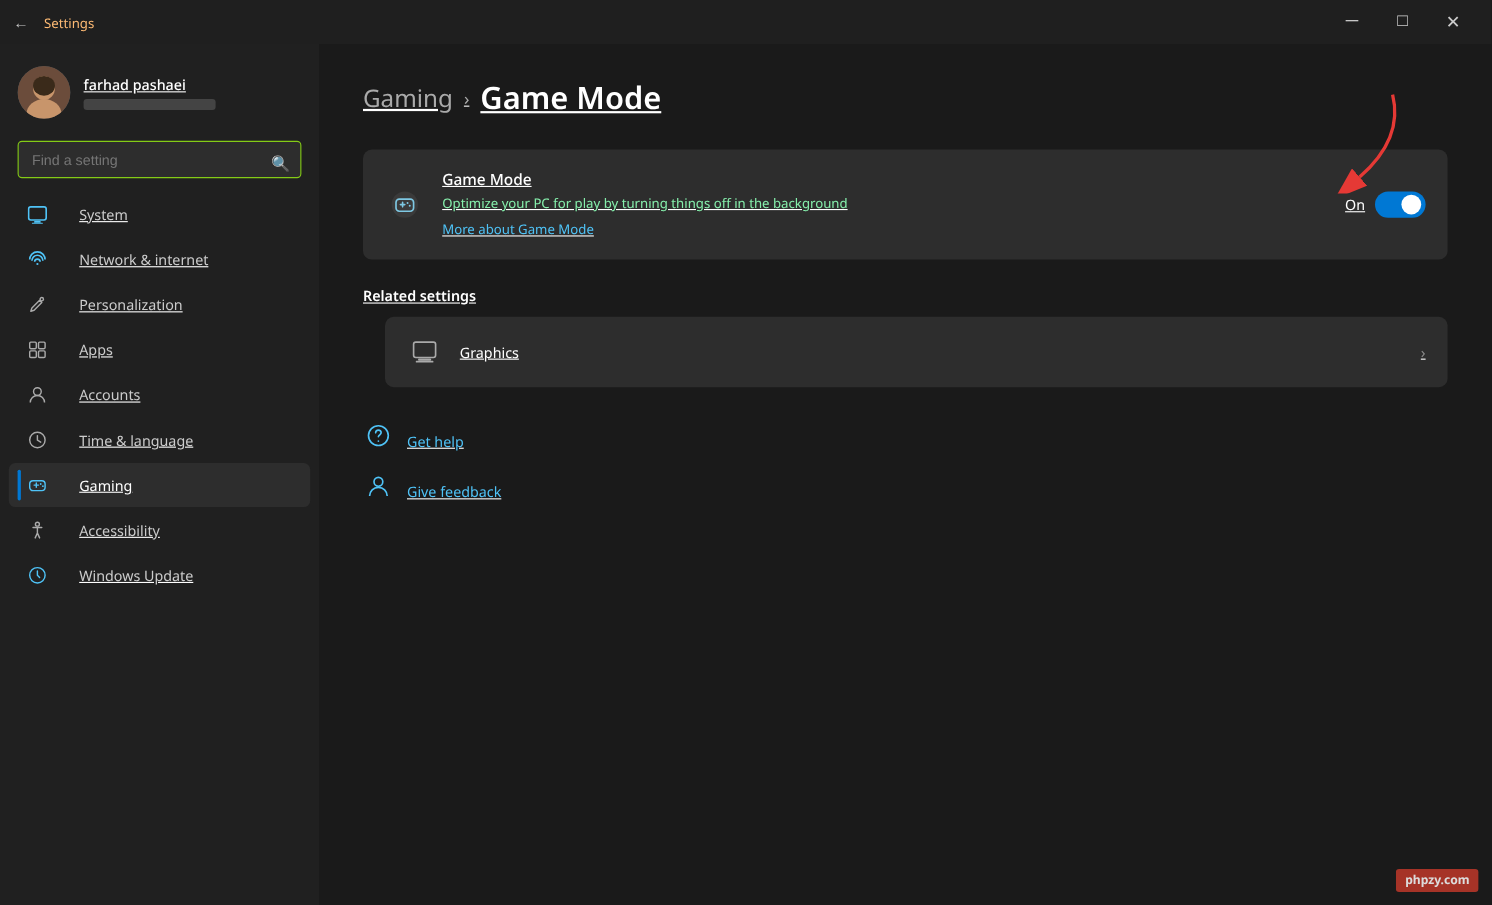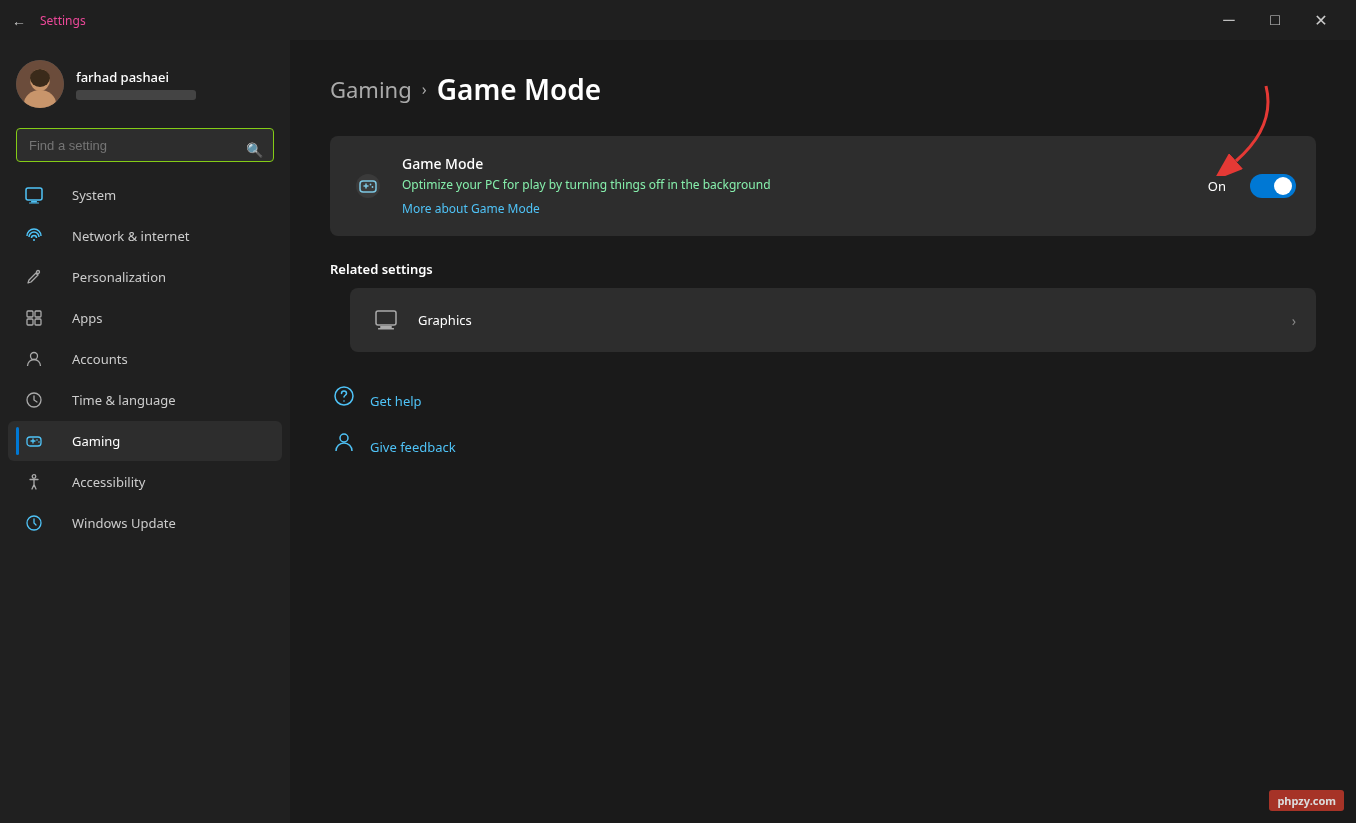--- a/index.html
+++ b/index.html
@@ -22,21 +22,21 @@
       padding: 0 12px;
       user-select: none;
     }
     .titlebar-left {
       display: flex;
       align-items: center;
       gap: 10px;
     }
     .titlebar-title {
       font-size: 12px;
-      color: #ec4899;
+      color: #fdba74;
     }
     .titlebar-controls {
       display: flex;
       gap: 0;
     }
     .titlebar-btn {
       width: 46px;
       height: 40px;
       background: transparent;
       border: none;
@@ -45,20 +45,21 @@
       cursor: pointer;
       display: flex;
       align-items: center;
       justify-content: center;
     }
 
     
     .app {
       display: flex;
       height: calc(823px - 40px);
+      text-decoration: underline;
     }
 
     
     .sidebar {
       width: 290px;
       min-width: 290px;
       background: #202020;
       display: flex;
       flex-direction: column;
       padding: 0;
@@ -224,21 +225,21 @@
     }
     .settings-card-link {
       font-size: 12px;
       color: #4fc3f7;
       cursor: pointer;
       text-decoration: none;
     }
     .settings-card-toggle {
       display: flex;
       align-items: center;
-      gap: 24px;
+      gap: 9px;
       flex-shrink: 0;
     }
     .toggle-label {
       font-size: 13px;
       color: #ffffff;
     }
     .toggle-switch {
       width: 46px;
       height: 24px;
       background: #0078d4;

